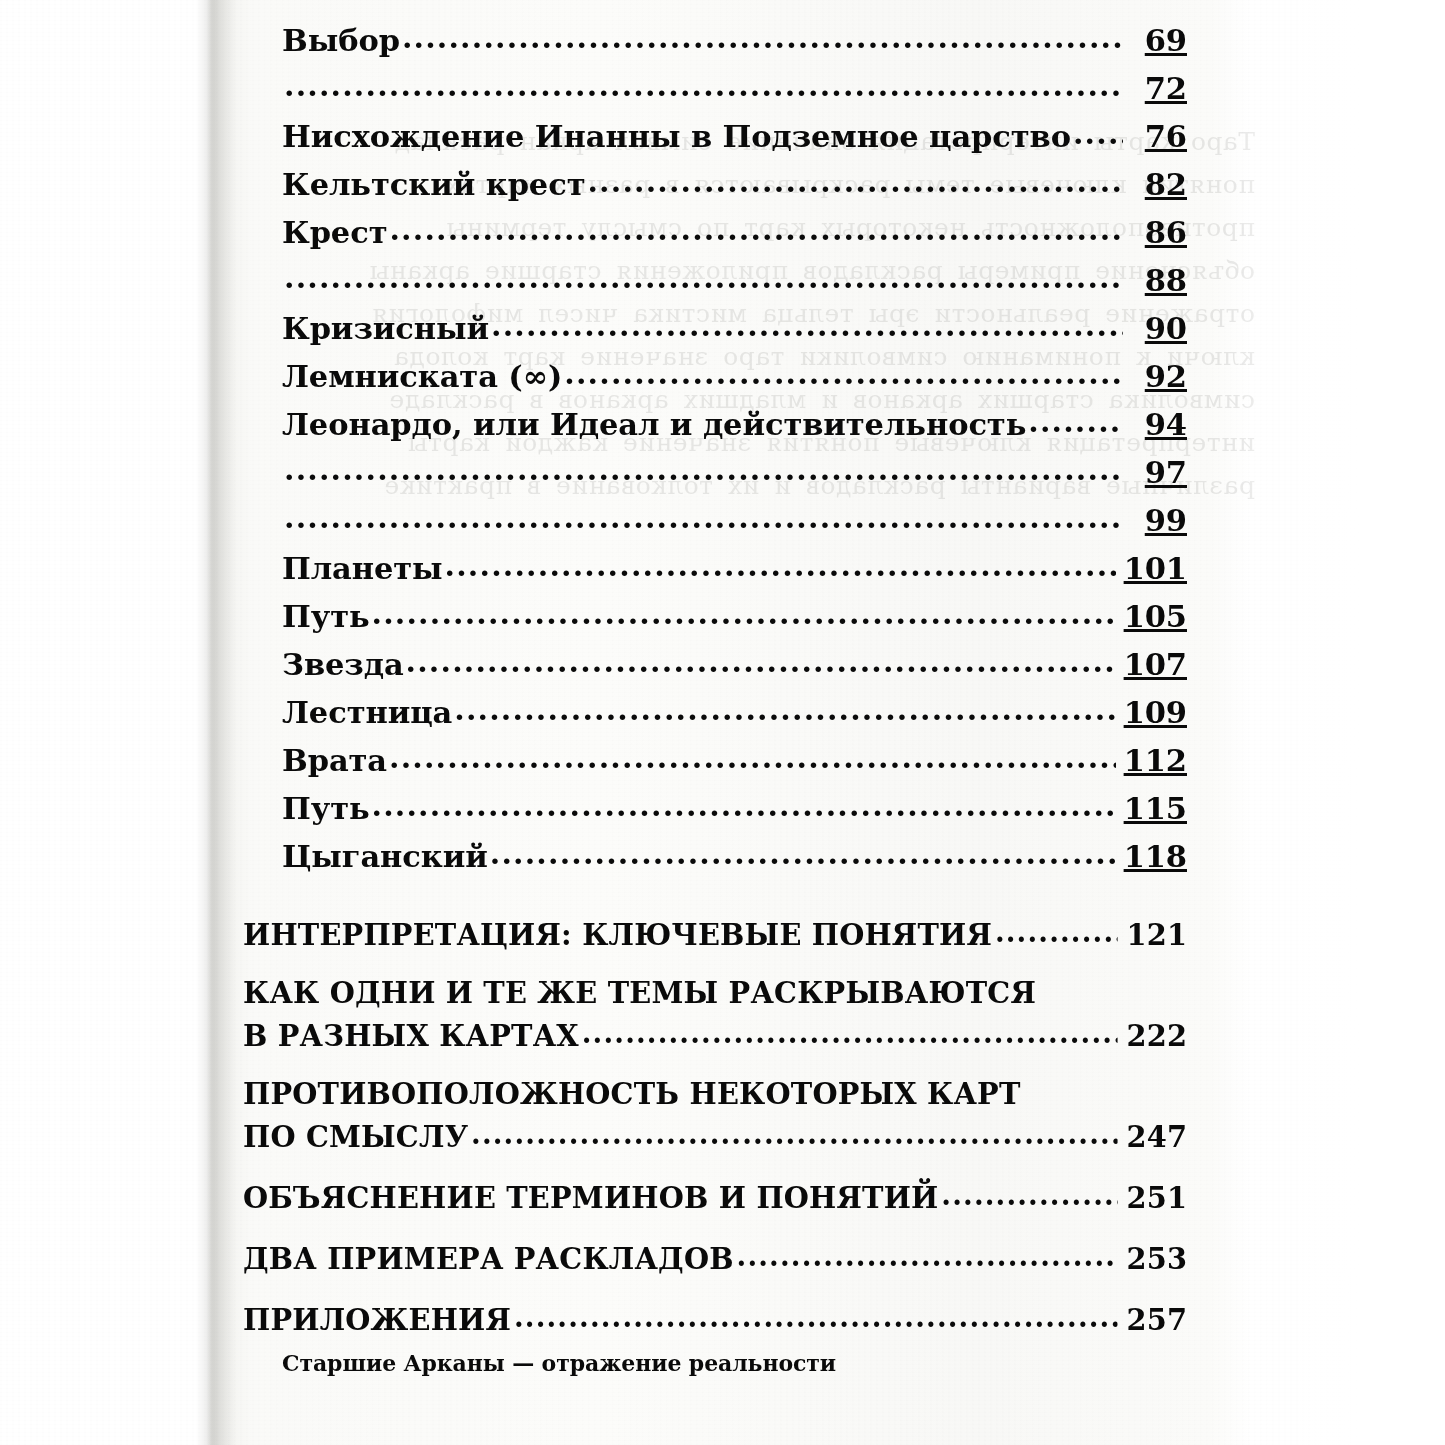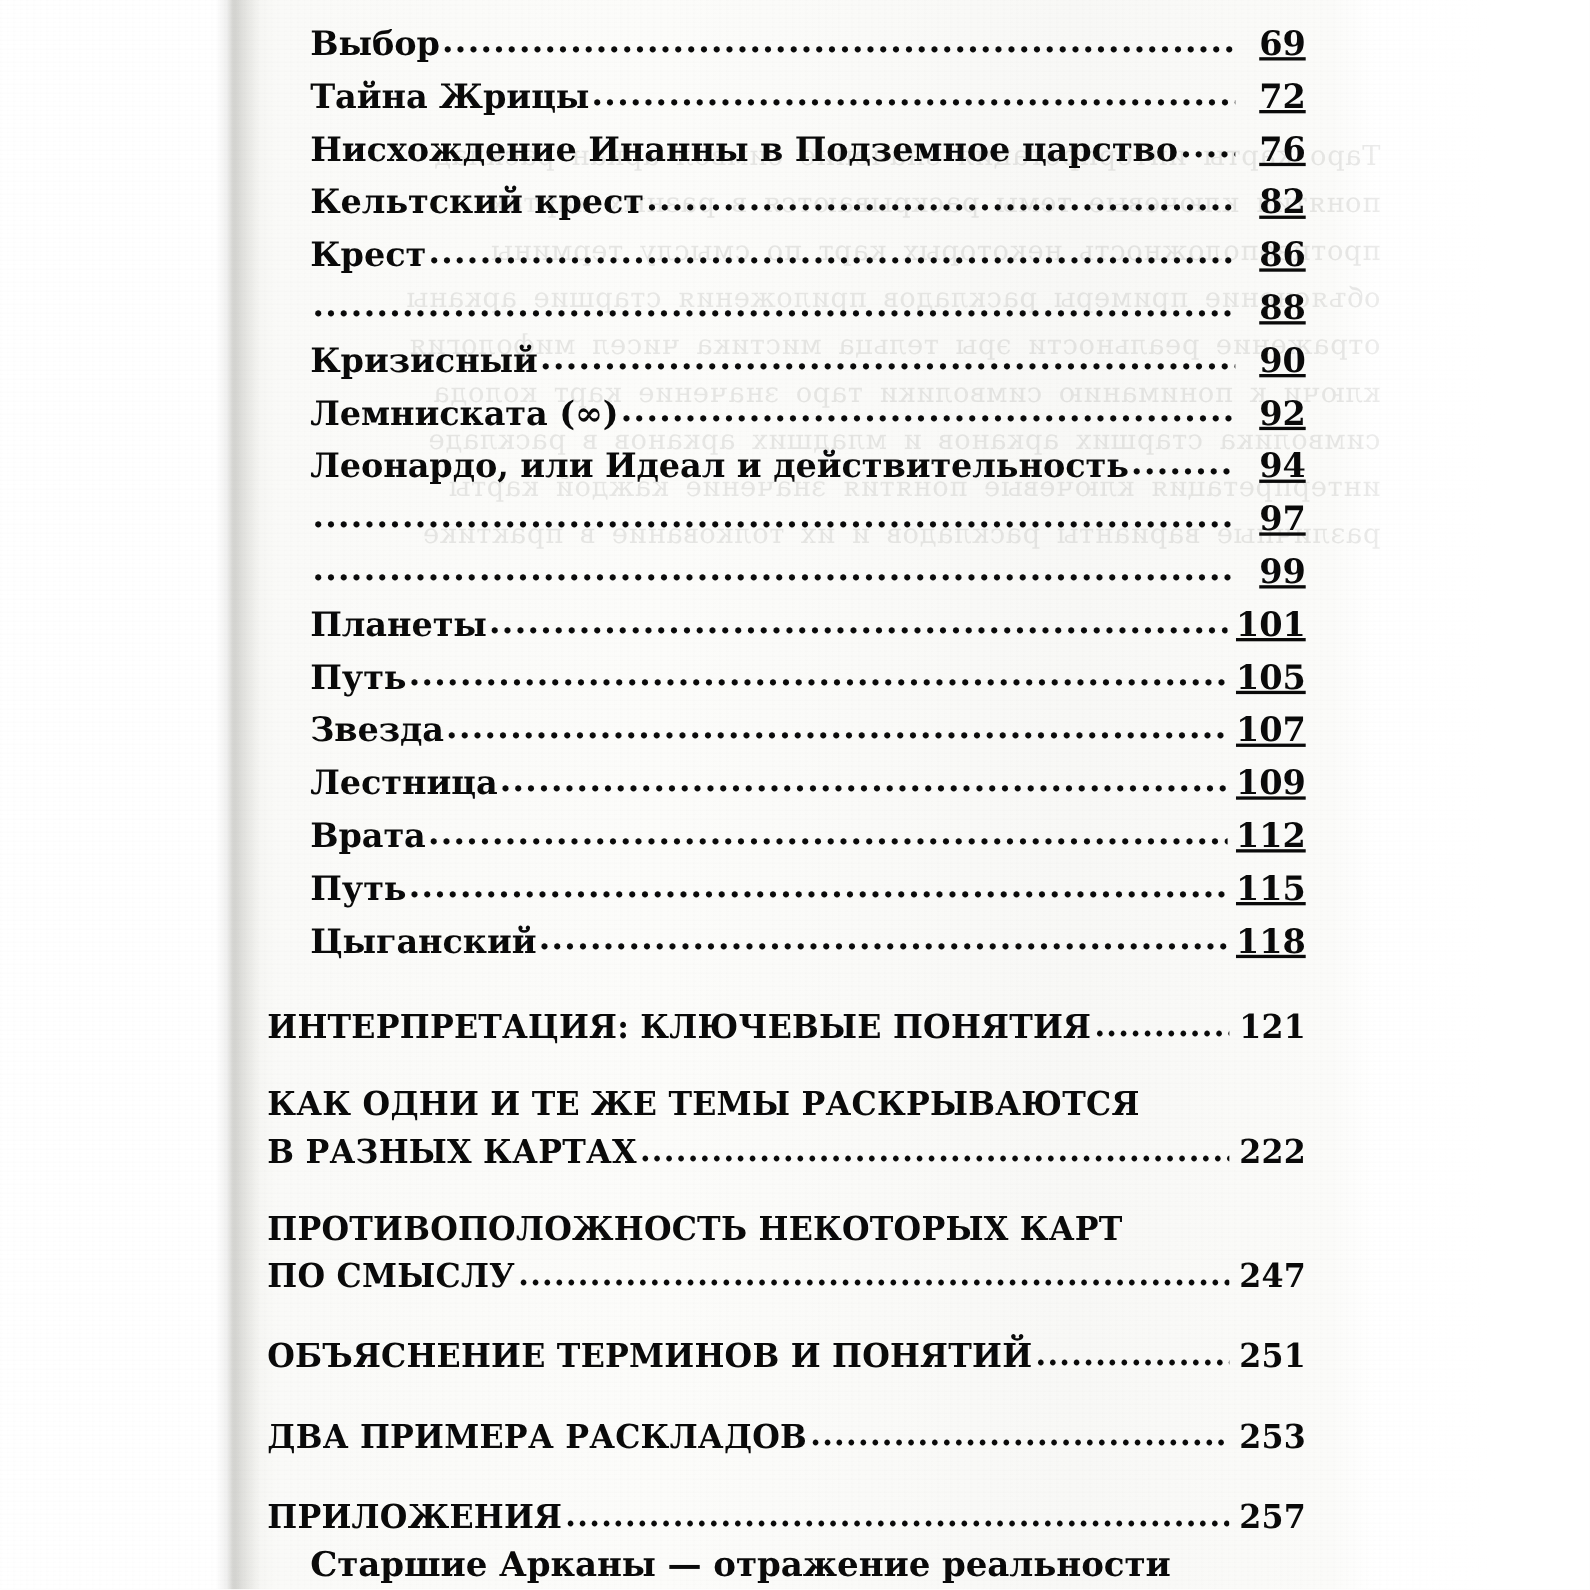--- a/index.html
+++ b/index.html
@@ -129,27 +129,27 @@
     line-height: 40px;
     font-weight: 700;
     letter-spacing: .2px;
     transform: scaleX(0.96);
     transform-origin: left center;
     width: 104.2%;
   }
   .head .leader { font-size: 29px; padding: 0 3px 3px 3px; }
   .head .pageno { padding-left: 9px; min-width: 62px; }
 
-  .head-block { margin-top: 30px; }
+  .head-block { margin-top: 18px; }
   .head-block.first { margin-top: 34px; }
   .head-line-1 { font-size: 30px; line-height: 40px; font-weight: 700; letter-spacing: .2px;
                  transform: scaleX(0.96); transform-origin: left center; width: 104.2%; white-space: pre; }
 
   .sub-block { margin-top: 2px; }
-  .sub-line-1 { font-size: 31px; line-height: 43px; font-weight: 700; margin-left: 39px; white-space: pre; letter-spacing: -0.1px; }
+  .sub-line-1 { font-size: 22px; line-height: 43px; font-weight: 700; margin-left: 39px; white-space: pre; letter-spacing: -0.1px; }
 
   
   .toc, .toc * { text-rendering: optimizeLegibility; }
   .ink { filter: contrast(1.06); }
 </style>
 </head>
 <body>
 
 <div class="page">
   <div class="paper-base"></div>
@@ -171,21 +171,20 @@
   <div class="toc ink" id="toc">
       <div class="sub-block">
         <div class="row sub">
           <span class="title">Выбор</span>
           <span class="leader">........................................................................................................................................................................................................</span>
           <span class="pageno">69</span>
         </div>
       </div>
       <div class="sub-block">
         <div class="row sub">
-          <span class="title">Тайна Жрицы</span>
           <span class="leader">........................................................................................................................................................................................................</span>
           <span class="pageno">72</span>
         </div>
       </div>
       <div class="sub-block">
         <div class="row sub">
           <span class="title">Нисхождение Инанны в Подземное царство</span>
           <span class="leader">........................................................................................................................................................................................................</span>
           <span class="pageno">76</span>
         </div>

